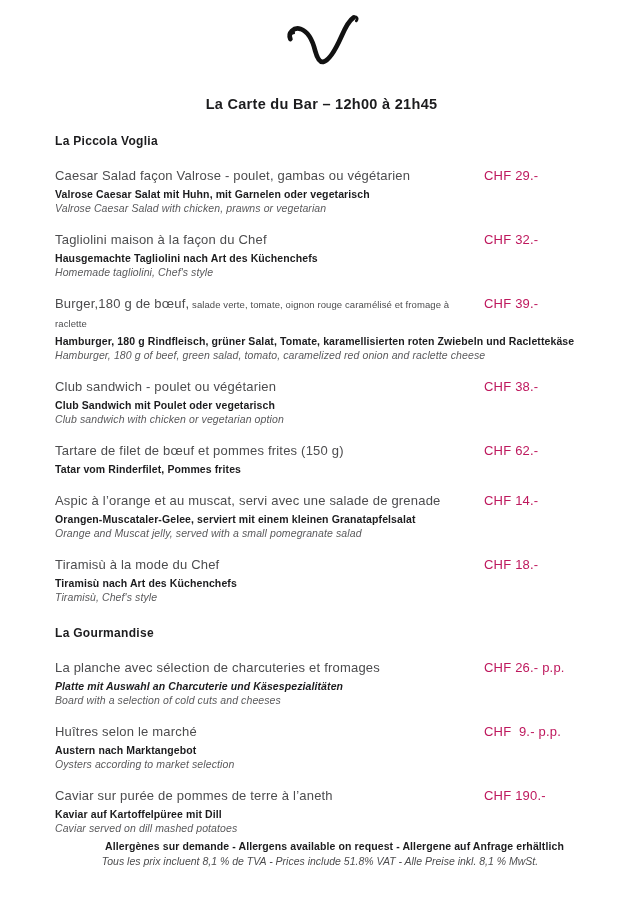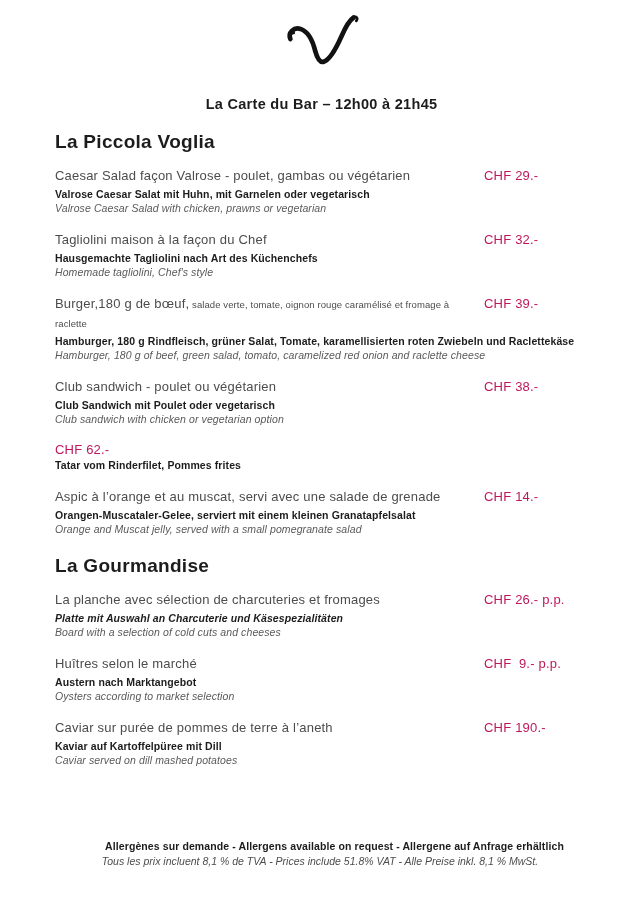--- a/index.html
+++ b/index.html
@@ -18,21 +18,21 @@
   .logo-wrap { text-align: center; height: 66px; padding-top: 4px; }
   .title {
     text-align: center;
     font-size: 14.5px;
     font-weight: bold;
     letter-spacing: 0.3px;
     margin: 20px 0 0 0;
     color: #1c1c1e;
   }
   h2.section-heading {
-    font-size: 19px;
+    font-size: 12px;
     font-weight: bold;
     color: #1c1c1e;
     letter-spacing: 0.3px;
     margin: 20px 0 16px 0;
     line-height: 19px;
   }
   .item { margin-bottom: 16px; }
   .item-row { display: flex; align-items: baseline; gap: 17px; }
   .fr {
     flex: 1;
@@ -137,34 +137,43 @@
     <div class="item-row">
       <div class="fr"><span>Club sandwich - poulet ou végétarien</span><span class="fr-small"></span></div>
       <div class="price">CHF 38.-</div>
     </div>
     <div class="de">Club Sandwich mit Poulet oder vegetarisch</div>
     <div class="en">Club sandwich with chicken or vegetarian option</div>
   </div>
 
   <div class="item">
     <div class="item-row">
+      <div class="fr"><span>Tartare de filet de bœuf et pommes frites (150 g)</span><span class="fr-small"></span></div>
       <div class="price">CHF 62.-</div>
     </div>
     <div class="de">Tatar vom Rinderfilet, Pommes frites</div>
   </div>
 
   <div class="item">
     <div class="item-row">
       <div class="fr"><span>Aspic à l’orange et au muscat, servi avec une salade de grenade</span><span class="fr-small"></span></div>
       <div class="price">CHF 14.-</div>
     </div>
     <div class="de">Orangen-Muscataler-Gelee, serviert mit einem kleinen Granatapfelsalat</div>
     <div class="en">Orange and Muscat jelly, served with a small pomegranate salad</div>
   </div>
 
+  <div class="item">
+    <div class="item-row">
+      <div class="fr"><span>Tiramisù à la mode du Chef</span><span class="fr-small"></span></div>
+      <div class="price">CHF 18.-</div>
+    </div>
+    <div class="de">Tiramisù nach Art des Küchenchefs</div>
+    <div class="en">Tiramisù, Chef's style</div>
+  </div>
 
   <h2 class="section-heading">La Gourmandise</h2>
 
   <div class="item">
     <div class="item-row">
       <div class="fr"><span>La planche avec sélection de charcuteries et fromages</span><span class="fr-small"></span></div>
       <div class="price">CHF 26.- p.p.</div>
     </div>
     <div class="de italic">Platte mit Auswahl an Charcuterie und Käsespezialitäten</div>
     <div class="en">Board with a selection of cold cuts and cheeses</div>

